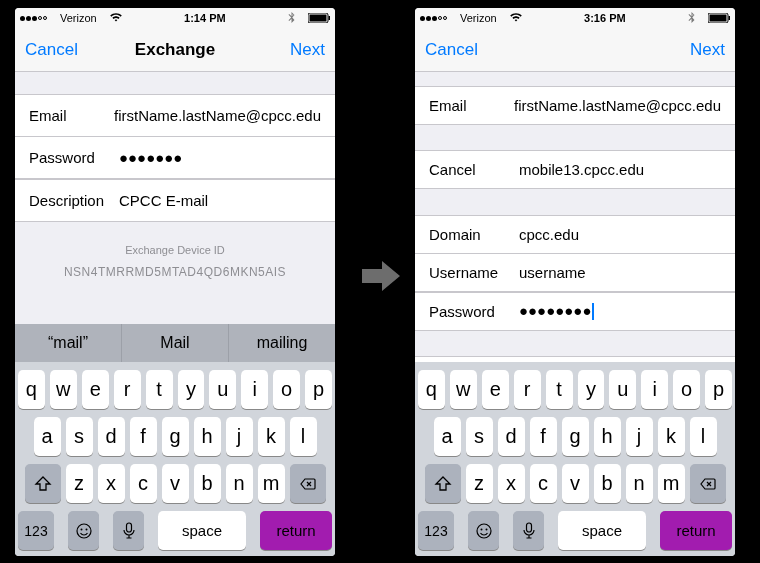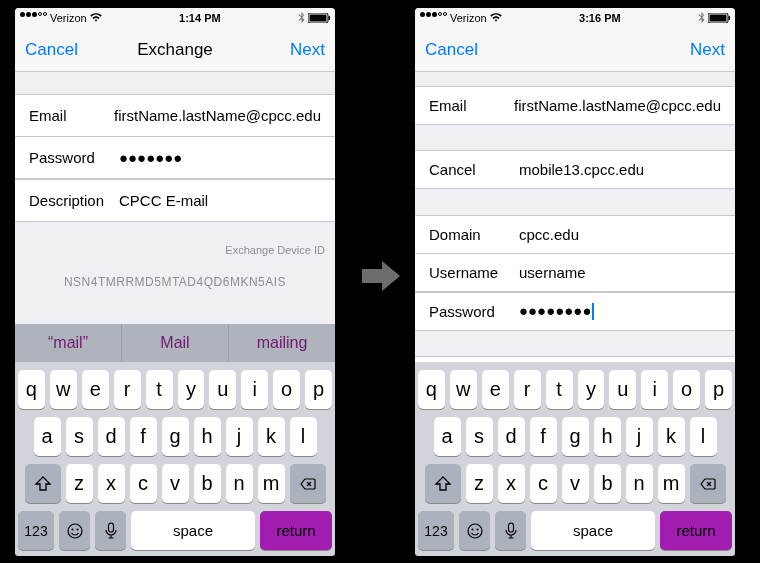--- a/index.html
+++ b/index.html
@@ -2,57 +2,57 @@
 <html><head>
 <meta charset="utf-8">
 <style>
   * { margin: 0; padding: 0; box-sizing: border-box; font-family: -apple-system, "Helvetica Neue", Arial, sans-serif; }
   body { background: #000; width: 760px; height: 563px; position: relative; }
   .phone { position: absolute; width: 320px; height: 548px; background: #efeff4; border-radius: 4px; overflow: hidden; display: flex; flex-direction: column; }
   .phone-left { left: 15px; top: 8px; }
   .phone-right { left: 415px; top: 8px; }
 
   .status-bar { height: 20px; background: #f7f7f7; display: flex; align-items: center; justify-content: space-between; padding: 0 5px; font-size: 11px; }
-  .status-left, .status-right { display: flex; gap: 3px; }
+  .status-left, .status-right { display: flex; align-items: center; gap: 13px; }
   .status-center { font-weight: 700; font-size: 11px; }
   .dots { display: flex; gap: 1px; }
   .dot { width: 5px; height: 5px; border-radius: 50%; background: #000; }
   .dot.empty { background: none; border: 0.5px solid #000; width:4px; height:4px;}
   .wifi-icon svg { width: 12px; height: 10px; }
   .bt-icon svg { width: 7px; height: 11px; opacity:.5;}
   .battery-icon { display:flex; align-items:center;}
   .battery-icon svg { width: 22px; height: 10px; }
 
   .nav-bar { height: 44px; background: #f7f7f7; border-bottom: 0.5px solid #c8c7cc; display: flex; align-items: center; justify-content: space-between; padding: 0 10px; }
   .nav-btn { color: #007aff; font-size: 17px; cursor: pointer; min-width:60px;}
   .nav-btn.right{text-align:right;}
-  .nav-title { font-size: 17px; font-weight: 400; }
+  .nav-title { font-size: 17px; font-weight: 700; }
 
   .content { flex: 1; overflow: hidden; background:#efeff4;}
   .group-space { height: 22px; }
   .group-space-sm { height: 14px; }
   .cell { background: #fff; border-top: 0.5px solid #c8c7cc; border-bottom: 0.5px solid #c8c7cc; display: flex; align-items: center; padding: 0 14px; height: 43px; font-size: 15px; margin-top:-0.5px;}
   .cell.compact{height:39px;}
   .cell-label { width: 90px; font-size:15px;}
   .cell-value { flex: 1; color: #000; }
   .cursor::after{content:"";display:inline-block;width:2px;height:17px;background:#007aff;vertical-align:middle;margin-left:1px;}
 
   .device-id { text-align: center; padding: 22px 10px; color:#8e8e93;}
-  .device-id-label { font-size: 11px; margin-bottom:19px;text-align:right; }
+  .device-id-label { font-size: 11px; margin-bottom:9px; }
   .device-id-value { font-size: 12px; letter-spacing:0.5px;}
 
   .keyboard { background: #d1d5db; padding-bottom:3px;}
   .suggest-bar { display: flex; height: 38px; background:#afb3bb; }
-  .suggest { flex: 1; display: flex; align-items: center; justify-content: center; color: #701a75; font-size: 16px; border-right:1px solid #9ca0a8; cursor:pointer;}
+  .suggest { flex: 1; display: flex; align-items: center; justify-content: center; color: #000000; font-size: 16px; border-right:1px solid #9ca0a8; cursor:pointer;}
   .suggest:last-child{border-right:none;}
   .kb-row { display: flex; justify-content: center; gap: 5px; padding: 8px 3px 0 3px; }
   .key { background: #fff; border-radius: 5px; box-shadow: 0 1px 0 #888; width:27px; height:39px; display:flex; align-items:center; justify-content:center; font-size:20px; cursor:pointer;}
   .key-wide { width:36px; background:#acb2bd;}
   .key-wide svg{width:18px;height:18px;}
-  .kb-bottom-row { display: flex; gap: 5px; padding: 8px 3px 3px 3px; }
+  .kb-bottom-row { display: flex; gap: 14px; padding: 8px 3px 3px 3px; }
   .key-123 { background:#acb2bd; width:36px; font-size:14px;}
   .key-emoji{ background:#acb2bd; width:31px;}
   .key-mic{ background:#acb2bd; width:31px;}
   .key-space { flex:1; background:#fff; font-size:15px;}
   .key-return { background:#a21caf; width:72px; font-size:15px;}
 
   .arrow { position: absolute; left: 360px; top: 255px; }
   .arrow svg { width: 42px; height: 42px; fill: #6d6d6d; }
 </style>
 </head>

